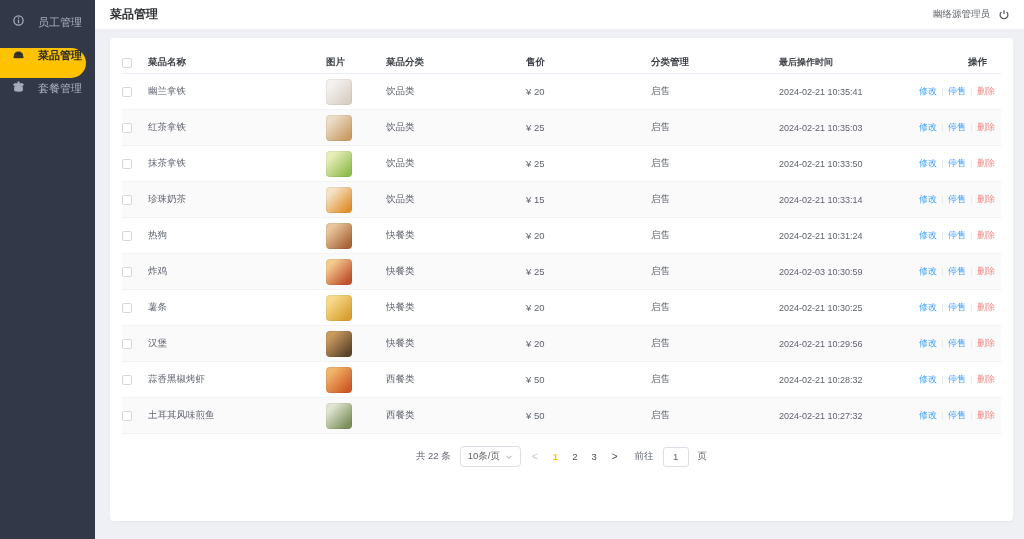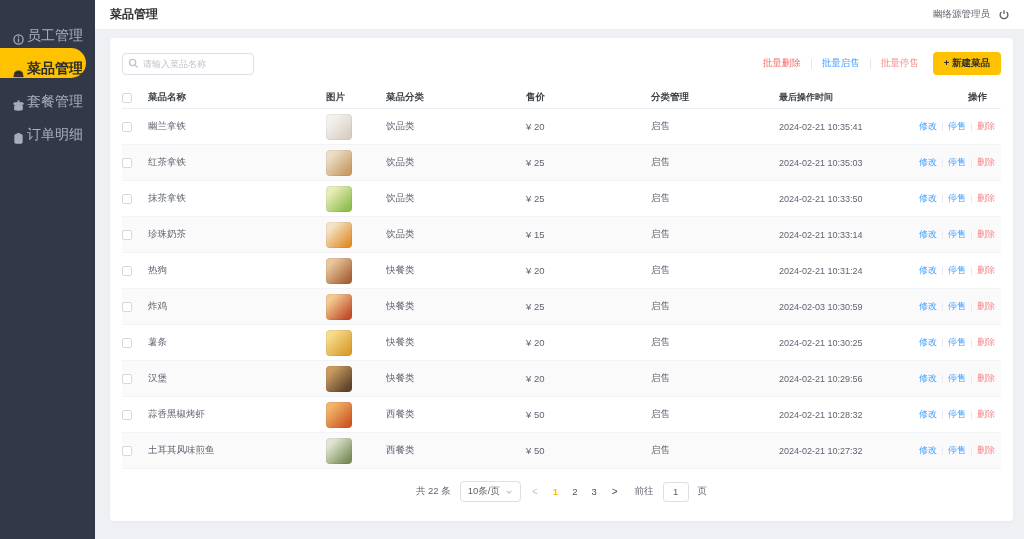--- a/index.html
+++ b/index.html
@@ -9,21 +9,21 @@
   *{box-sizing:border-box; margin:0; padding:0;}
   html,body{width:1024px; height:539px; overflow:hidden;}
   body{
     font-family:"Liberation Sans","DejaVu Sans",sans-serif;
     display:flex; background:#eef0f4; color:#303133; font-size:10px;
   }
   
   .sidebar{width:95px; background:var(--sidebar-bg); flex-shrink:0; display:flex; flex-direction:column;}
   .logo{color:#fff; font-weight:bold; font-size:8.5px; letter-spacing:.2px; padding:13px 5px 10px 7px; white-space:nowrap;}
   .nav{margin-top:12px;}
-  .nav-item{height:30px; display:flex; align-items:flex-end; gap:3px; padding-left:13px; margin:3px 0; color:#aab0bd; font-size:14px; cursor:pointer;}
+  .nav-item{height:30px; display:flex; align-items:flex-start; gap:14px; padding-left:13px; margin:3px 0; color:#aab0bd; font-size:11px; cursor:pointer;}
   .nav-item .nicon{width:11px; height:11px; flex-shrink:0; display:inline-flex;}
   .nav-item .nicon svg{width:100%; height:100%; fill:#a8adba; stroke:#a8adba;}
   .nav-item.active{background:var(--accent-yellow); color:#2c2c2c; font-weight:bold; border-radius:0 16px 16px 0; margin-right:9px;}
   .nav-item.active .nicon svg{fill:#2c2c2c; stroke:#2c2c2c;}
   
   .main{flex:1; display:flex; flex-direction:column; min-width:0;}
   .topbar{height:30px; background:#fff; display:flex; align-items:center; justify-content:space-between; padding:0 14px 0 15px; border-bottom:1px solid #eceef2;}
   .page-title{font-size:12px; font-weight:bold; color:#2f3235;}
   .user-area{display:flex; align-items:center; gap:8px; color:#5a5e66; font-size:9.5px;}
   .power{width:12px; height:12px; display:inline-flex; cursor:pointer;}
@@ -102,71 +102,40 @@
     <div class="nav-item">
       <span class="nicon">
         <svg viewBox="0 0 12 12" stroke="none">
             <rect x="1" y="3" width="10" height="2.2" rx="0.5"></rect>
             <rect x="1.8" y="6" width="8.4" height="5" rx="0.8"></rect>
             <rect x="5.4" y="1" width="1.2" height="10"></rect>
           </svg>
       </span>
       <span>套餐管理</span>
     </div>
-    <div class="nav-item">
-      <span class="nicon">
-        <svg viewBox="0 0 12 12" stroke="none">
-            <rect x="2" y="1.6" width="8" height="9.6" rx="1"></rect>
-            <rect x="4.2" y="0.6" width="3.6" height="2" rx="0.6" fill="#323848"></rect>
-            <rect x="4.2" y="0.9" width="3.6" height="1.4" rx="0.5"></rect>
-            <rect x="3.6" y="4.6" width="4.8" height="1" fill="#323848"></rect>
-            <rect x="3.6" y="6.6" width="4.8" height="1" fill="#323848"></rect>
-          </svg>
-      </span>
-      <span>订单明细</span>
-    </div>
   </nav>
 </aside>
 
 <div class="main">
   <header class="topbar">
     <div class="page-title">菜品管理</div>
     <div class="user-area">
       <span>幽络源管理员</span>
       <span class="power">
         <svg viewBox="0 0 12 12">
             <path d="M6 1.2 V5"></path>
             <path d="M3.4 2.9 a3.9 3.9 0 1 0 5.2 0"></path>
           </svg>
       </span>
     </div>
   </header>
 
   <div class="content">
     <div class="card">
 
-      <div class="toolbar">
-        <div class="search-box">
-          <span class="search-icon">
-            <svg viewBox="0 0 12 12">
-                <circle cx="5" cy="5" r="3.4"></circle>
-                <path d="M7.6 7.6 L10.4 10.4"></path>
-              </svg>
-          </span>
-          <input type="text" placeholder="请输入菜品名称" style="">
-        </div>
-        <div class="toolbar-right">
-          <a class="batch-link red">批量删除</a>
-          <span class="tsep"></span>
-          <a class="batch-link blue">批量启售</a>
-          <span class="tsep"></span>
-          <a class="batch-link red-light">批量停售</a>
-          <button class="btn-new">+ 新建菜品</button>
-        </div>
-      </div>
 
       <div class="table">
         <div class="tr thead">
           <div class="td col-check">
               <span class="checkbox"></span>
             </div>
           <div class="td col-name th">菜品名称</div>
           <div class="td col-img th">图片</div>
           <div class="td col-cat th">菜品分类</div>
           <div class="td col-price th">售价</div>

